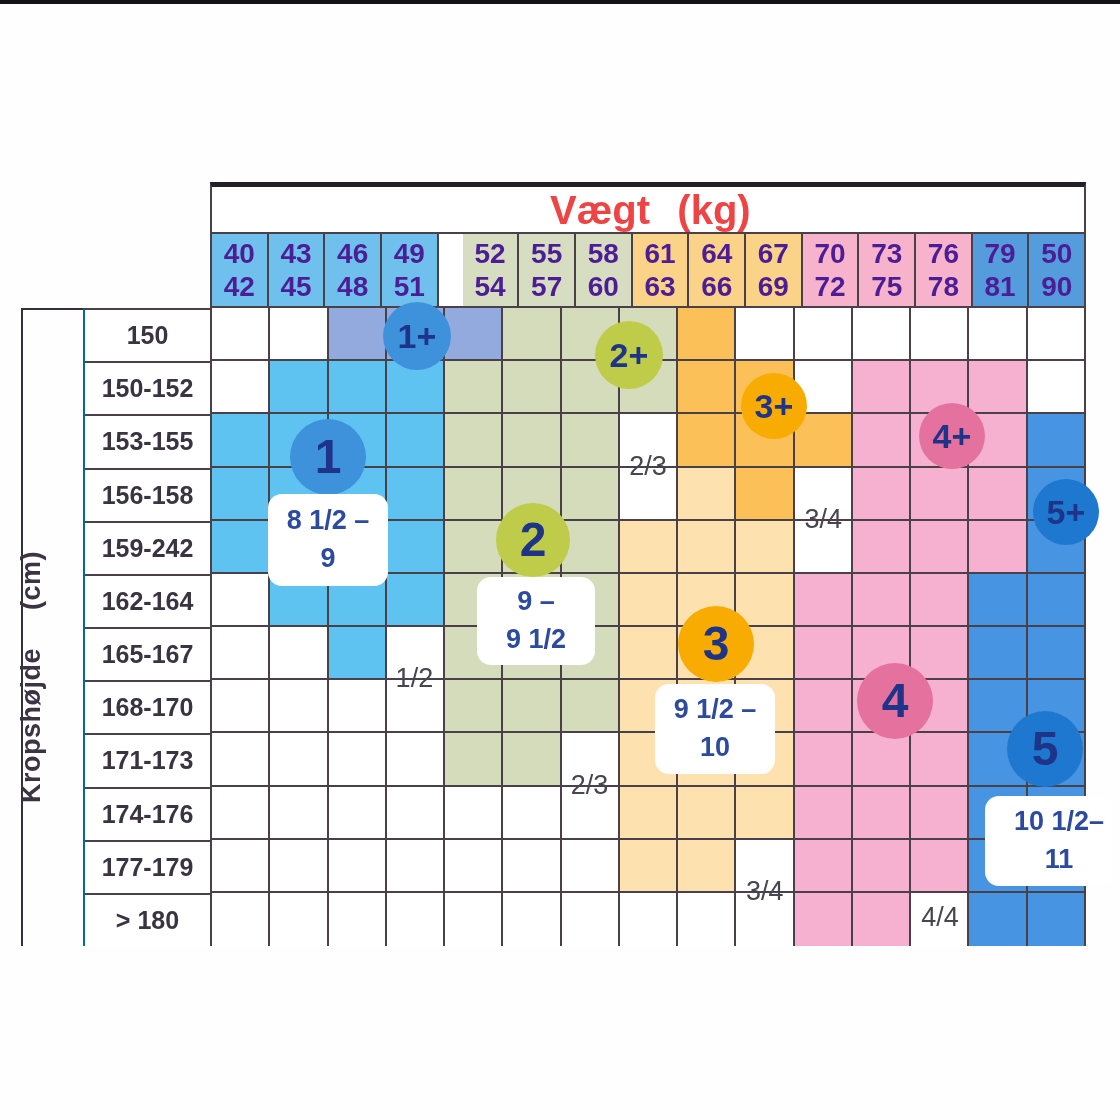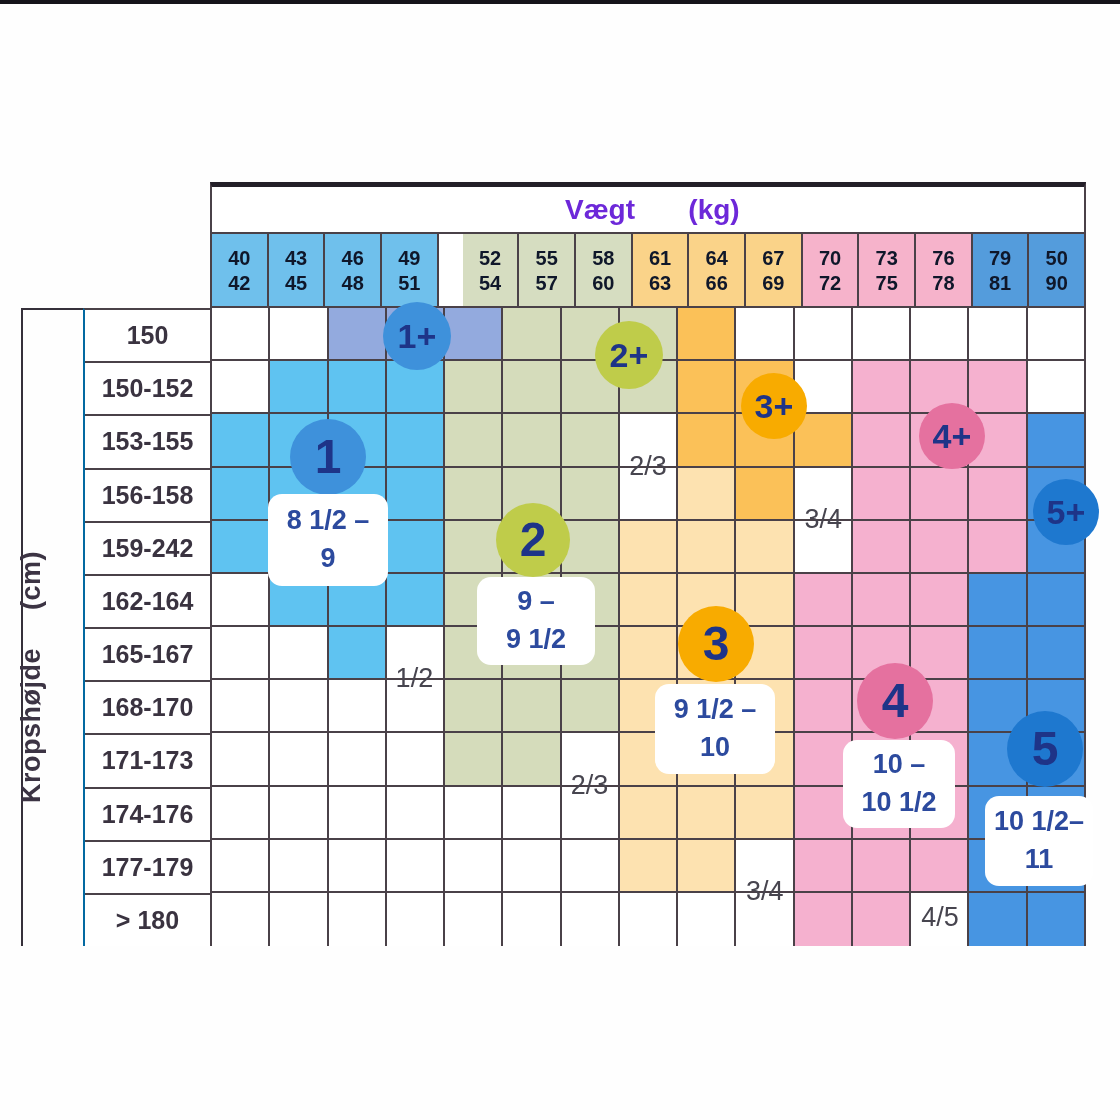--- a/index.html
+++ b/index.html
@@ -6,28 +6,28 @@
   #page{position:relative;width:1120px;height:1120px;background:#fefefe;overflow:hidden;
         font-family:"Liberation Sans",sans-serif;}
   #top-edge{position:absolute;left:0;top:0;width:100%;height:4px;background:#15131a;}
 
   
   #weight-header{position:absolute;left:210px;top:182px;width:876px;height:126px;
     border-top:5px solid #231f28;border-left:2px solid #4a4148;border-right:2px solid #4a4148;
     border-bottom:2px solid #4a4148;box-sizing:border-box;background:#fff;}
   #weight-title{position:relative;height:47px;border-bottom:2px solid #4a4148;box-sizing:border-box;}
   #weight-title span{position:absolute;top:50%;transform:translate(-50%,-50%);
-    font-weight:bold;font-size:28px;color:#6d28d9;}
+    font-weight:bold;font-size:40px;color:#ef4444;}
   #weight-title .t1{left:388px;}
   #weight-title .t2{left:502px;}
   #weight-cells{display:flex;height:72px;}
   .wcell{flex:1;border-right:2px solid #4a4148;box-sizing:border-box;
     display:flex;flex-direction:column;align-items:center;justify-content:center;gap:5px;}
   .wcell:last-child{border-right:none;}
-  .wcell span{font-weight:bold;font-size:20px;line-height:1;color:#0f172a;}
+  .wcell span{font-weight:bold;font-size:28px;line-height:1;color:#4c1d95;}
 
   
   #axis-col{position:absolute;left:21px;top:308px;width:62px;height:638px;
     border-left:2px solid #35303a;border-top:2px solid #35303a;box-sizing:border-box;}
   #axis-label{position:absolute;left:31px;top:677px;transform:translate(-50%,-50%) rotate(-90deg);
     white-space:nowrap;font-weight:bold;font-size:27px;color:#3c3444;letter-spacing:0.5px;}
   #axis-label .gap{display:inline-block;width:38px;}
 
   
   #row-headers{position:absolute;left:83px;top:308px;width:127px;height:638px;
@@ -347,28 +347,24 @@
         <span>9</span>
       </div>
       <div class="size-box" style="left: 477px; top: 577px; width: 118px; height: 88px; color: rgb(44, 74, 158);">
         <span>9 –</span>
         <span>9 1/2</span>
       </div>
       <div class="size-box" style="left: 655px; top: 684px; width: 120px; height: 90px; color: rgb(44, 74, 158);">
         <span>9 1/2 –</span>
         <span>10</span>
       </div>
-      <div class="size-box" style="left: 843px; top: 740px; width: 112px; height: 88px; color: rgb(44, 74, 158);">
-        <span>10 –</span>
-        <span>10 1/2</span>
-      </div>
-      <div class="size-box" style="left: 985px; top: 796px; width: 108px; height: 90px; color: rgb(44, 74, 158);">
+      <div class="size-box" style="left: 985px; top: 796px; width: 108px; height: 90px; color: rgb(44, 74, 158); padding-left: 20px;">
         <span>10 1/2–</span>
         <span>11</span>
       </div>
       <div class="fraction" style="color: rgb(71, 69, 79); left: 648px; top: 465.5px;">2/3</div>
       <div class="fraction" style="color: rgb(71, 69, 79); left: 823.2px; top: 518.667px;">3/4</div>
       <div class="fraction" style="color: rgb(71, 69, 79); left: 414.4px; top: 678.167px;">1/2</div>
       <div class="fraction" style="color: rgb(71, 69, 79); left: 589.6px; top: 784.5px;">2/3</div>
       <div class="fraction" style="color: rgb(71, 69, 79); left: 764.8px; top: 890.833px;">3/4</div>
-      <div class="fraction" style="color: rgb(71, 69, 79); left: 940px; top: 916.758px;">4/5</div>
+      <div class="fraction" style="color: rgb(71, 69, 79); left: 940px; top: 916.758px;">4/4</div>
     </div>
 </div>
 
 </body></html>

